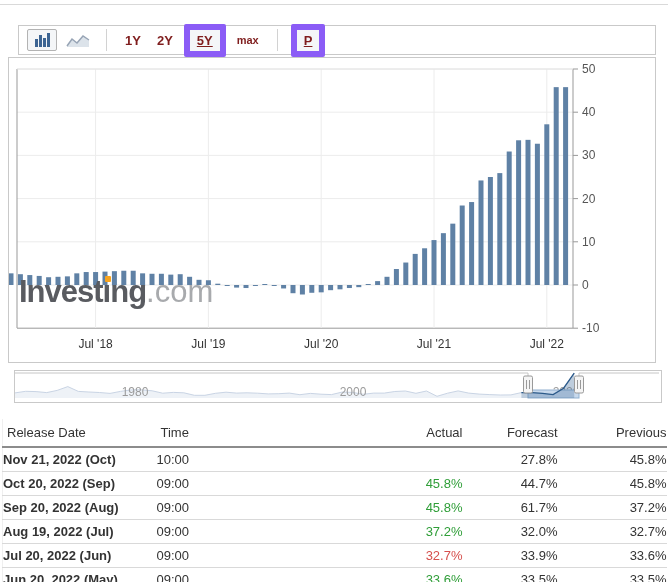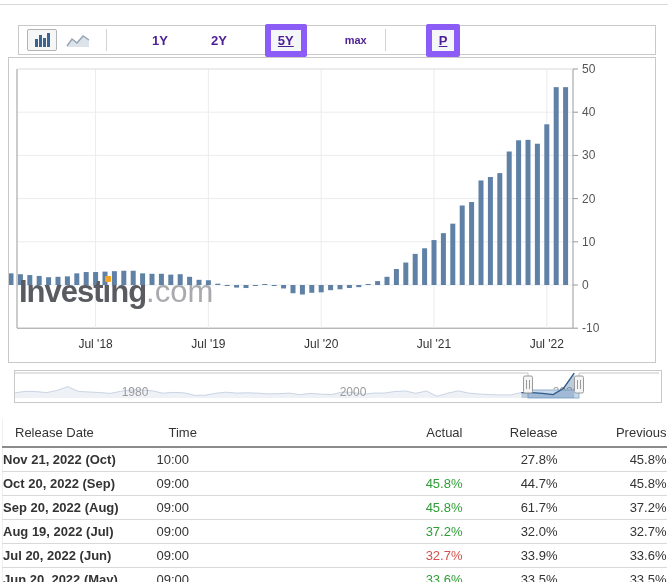--- a/index.html
+++ b/index.html
@@ -12,38 +12,38 @@
   .icon-btn{display:flex;align-items:center;justify-content:center;width:30px;height:22px;
             background:#fff;border:1px solid transparent;border-radius:2px;cursor:pointer;padding:0;}
   .icon-btn.selected{border-color:#b3b3b3;background:#f4f6f8;}
   .bar-icon{display:inline-flex;align-items:flex-end;gap:1px;height:14px;}
   .bar-icon i{display:block;width:3px;background:#3c6493;}
   .bar-icon i:nth-child(1){height:8px;}
   .bar-icon i:nth-child(2){height:12px;}
   .bar-icon i:nth-child(3){height:9px;}
   .bar-icon i:nth-child(4){height:14px;}
   .sep{width:1px;height:22px;background:#d2d2d2;margin:0 7px;}
-  .range-btn{border:none;background:transparent;color:#4c1d95;font-weight:bold;font-size:13px;
-             font-family:"Liberation Sans",sans-serif;padding:3px 5px;cursor:pointer;margin-left:27px;}
+  .range-btn{border:none;background:transparent;color:#7f1d1d;font-weight:bold;font-size:13px;
+             font-family:"Liberation Sans",sans-serif;padding:3px 5px;cursor:pointer;}
   .range-btn.boxed{border:6px solid #8b5cf6;border-radius:2px;background:#f4f6f8;padding:3px 7px;text-decoration:underline;}
   .range-btn.max{font-size:11px;font-weight:bold;}
   
   .chart-box{position:absolute;left:8px;top:57px;width:646px;height:304px;border:1px solid #c9c9c9;background:#fff;}
   .chart-box svg{position:absolute;left:0;top:0;}
   .logo{position:absolute;left:10px;top:216px;font-size:31px;font-weight:bold;color:#595b60;
         letter-spacing:-1px;white-space:nowrap;}
   .logo .dotless{position:relative;display:inline-block;}
   .logo .dot{position:absolute;top:2px;left:2px;width:6px;height:6px;border-radius:1px;}
   .logo .com{font-weight:normal;color:#a8aaad;letter-spacing:0;}
   
   .nav-box{position:absolute;left:14px;top:370px;width:646px;height:31px;border:1px solid #c9c9c9;background:#fff;}
   
   table.releases{position:absolute;left:2px;top:419px;width:664px;border-collapse:collapse;
                  font-size:13px;color:#333;table-layout:fixed;border-left:1px solid #efefef;}
-  table.releases th{font-weight:normal;color:#333;text-align:left;padding:6px 0 6px 12px;
+  table.releases th{font-weight:normal;color:#333;text-align:left;padding:6px 0 6px 4px;
                     border-bottom:2px solid #8c8c8c;}
   table.releases td{padding:4px 0;border-bottom:1px solid #d9d9d9;height:15px;}
   table.releases th.r,table.releases td.r{text-align:right;}
   td.date{font-weight:bold;padding-left:12px;}
   th.date{padding-left:12px;}
   th.prev,td.prev{padding-right:30px;margin-top:11px;}
 </style>
 </head>
 <body>
 
@@ -204,21 +204,21 @@
         <col style="width:150px">
         <col style="width:156px">
         <col style="width:95px">
         <col style="width:109px">
       </colgroup>
     <thead>
       <tr>
         <th class="date">Release Date</th>
         <th>Time</th>
         <th class="r">Actual</th>
-        <th class="r">Release</th>
+        <th class="r">Forecast</th>
         <th class="r prev">Previous</th>
       </tr>
     </thead>
     <tbody id="table-body">
         <tr>
           <td class="date">Nov 21, 2022 (Oct)</td>
           <td>10:00</td>
           <td class="r"></td>
           <td class="r">27.8%</td>
           <td class="r prev">45.8%</td>

